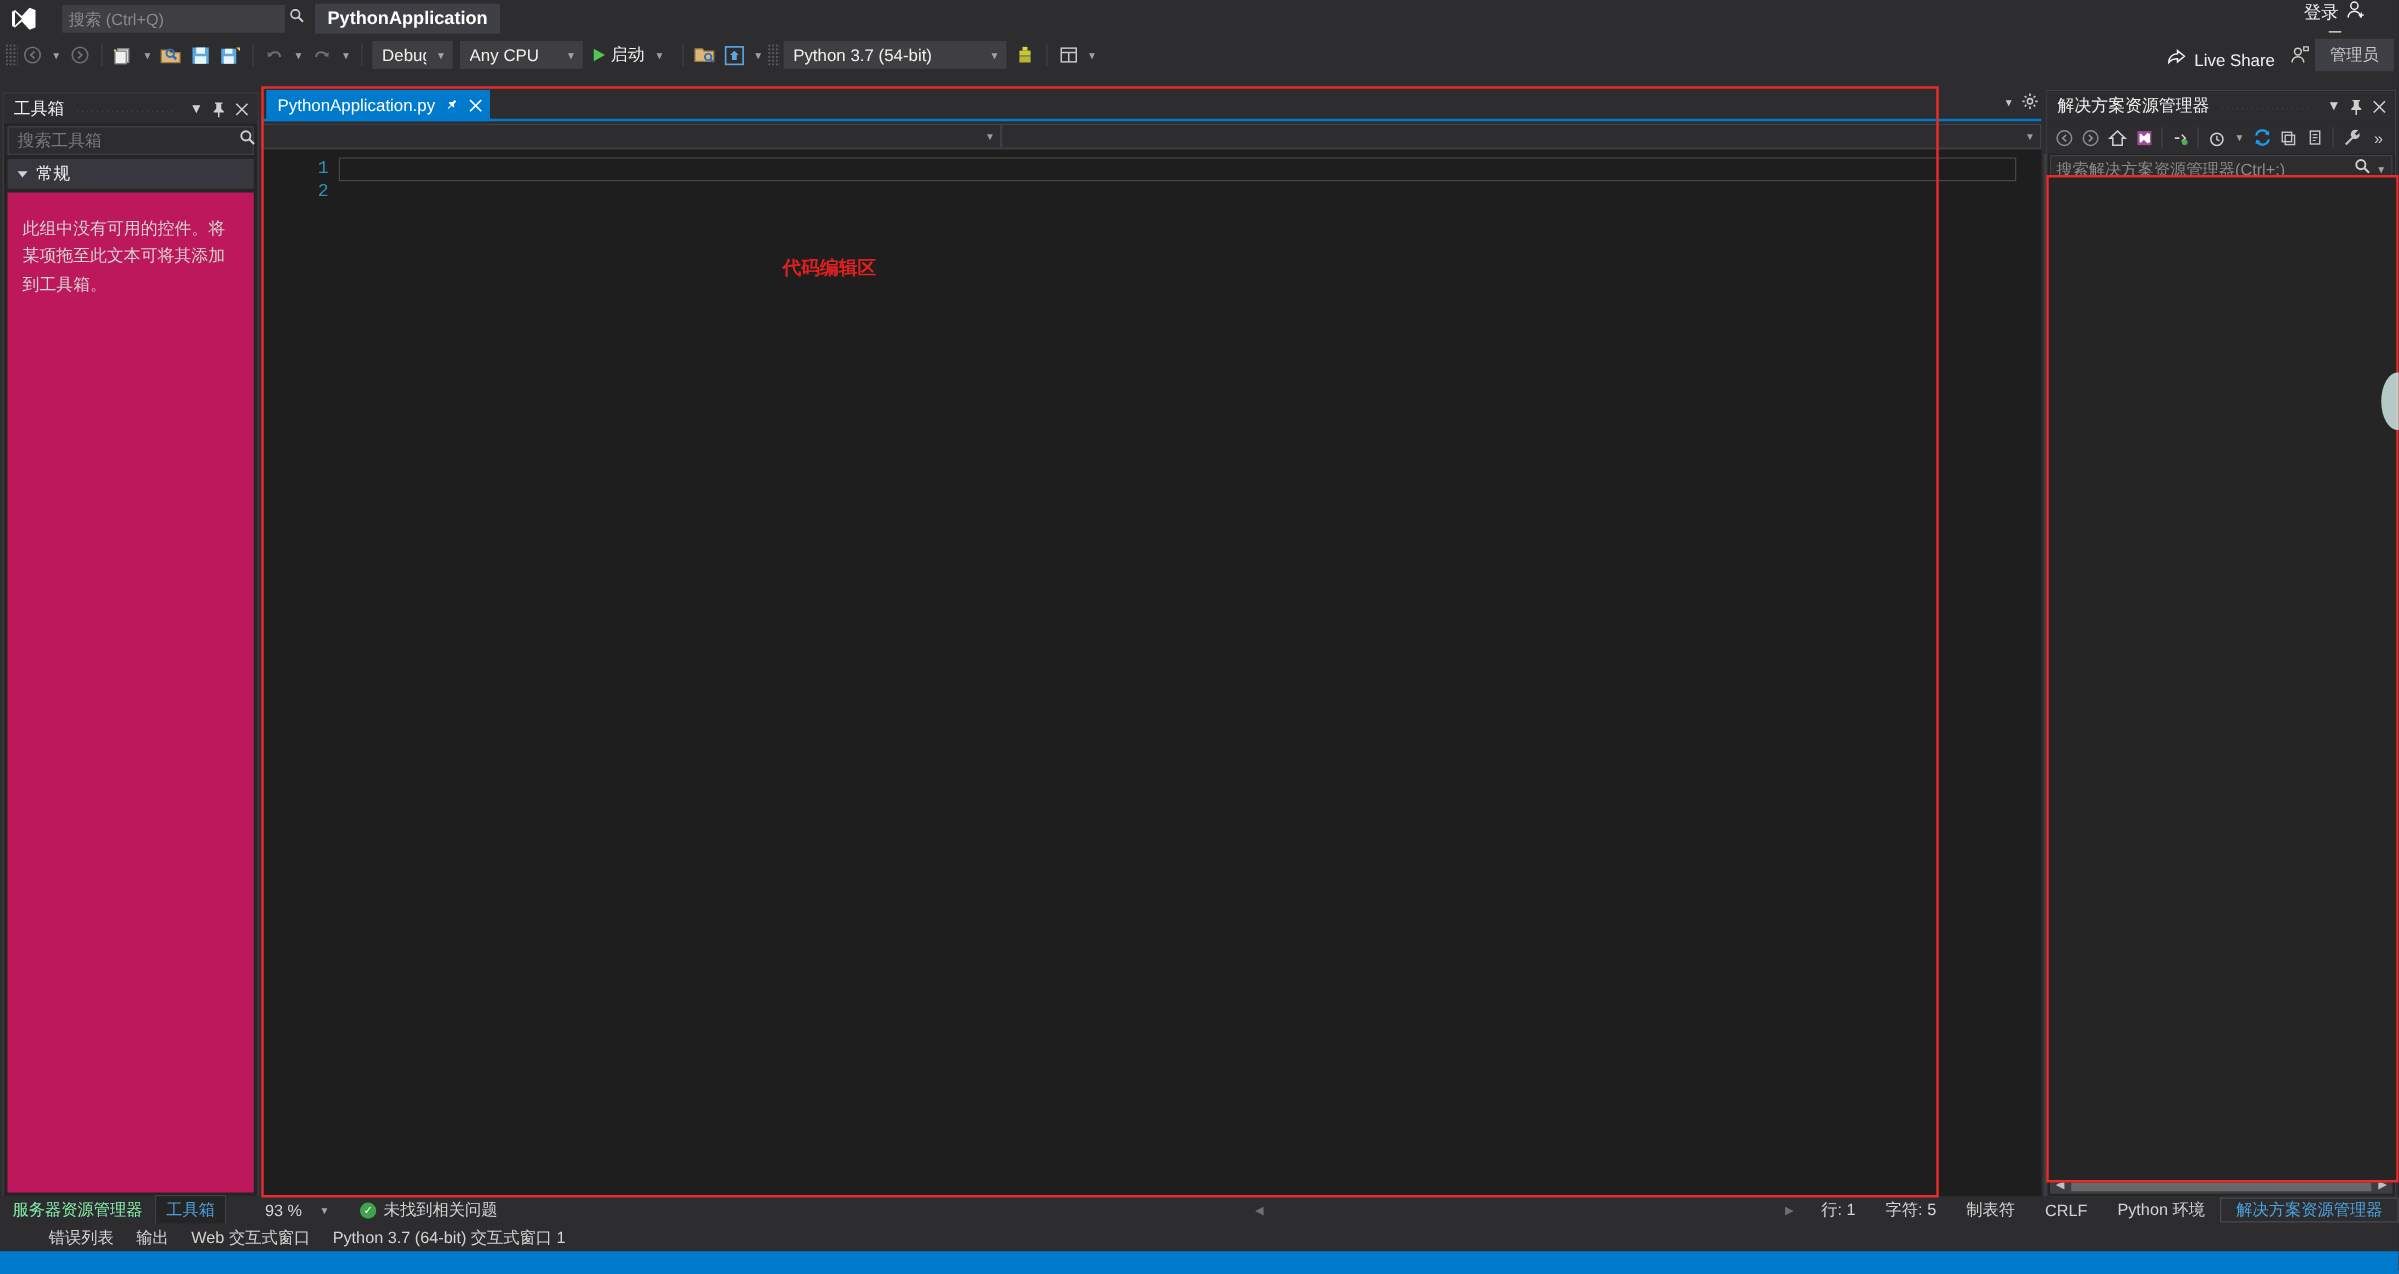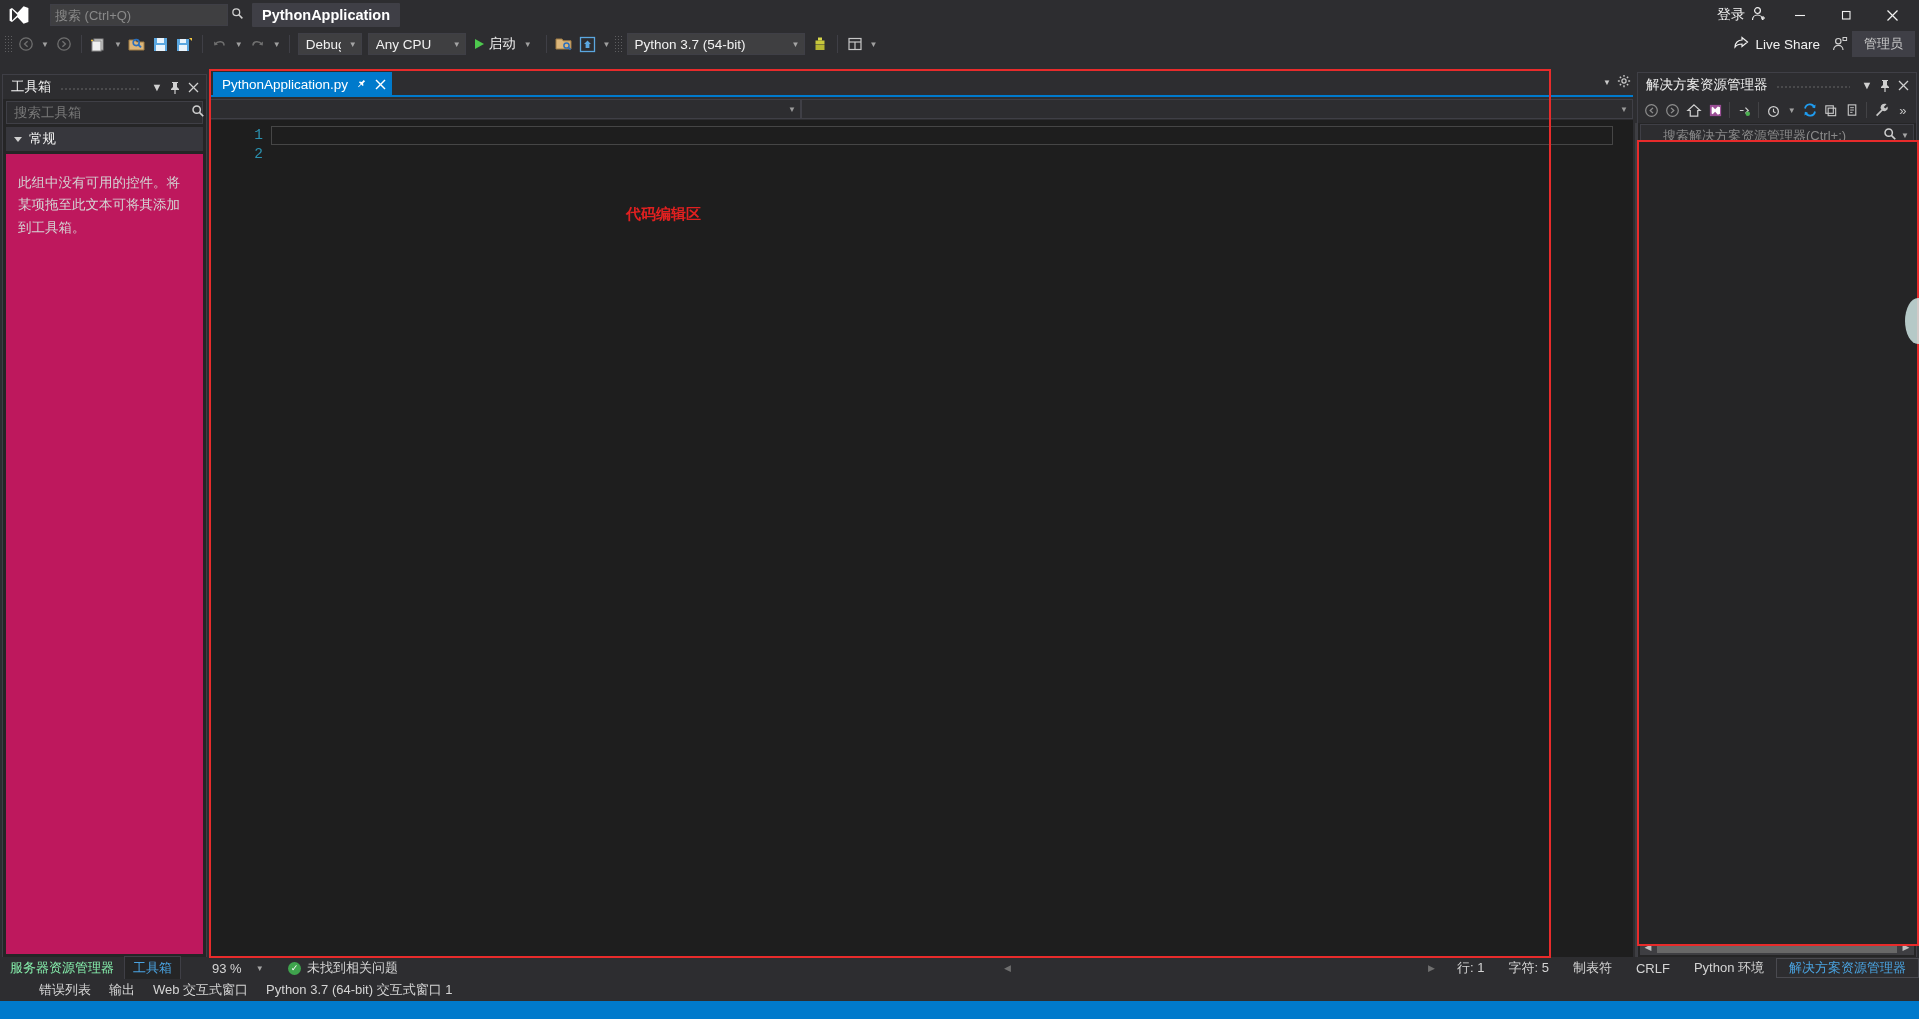--- a/index.html
+++ b/index.html
@@ -33,21 +33,21 @@
     font-size: 13px; font-family: inherit;
   }
   .qsearch input::placeholder { color: #8a8a8a; }
   .qsearch .mag { width: 16px; text-align: center; color: #c9c9c9; }
 
   .app-title-chip {
     margin-left: 24px; background: #3f3f46; padding: 4px 10px; font-size: 14.5px;
     font-weight: bold; color: #ffffff; border-radius: 1px;
   }
 
-  .tb-right { position: absolute; right: 4px; top: 0; height: 30px; display: flex; align-items: center; }
+  .tb-right { position: absolute; right: 16px; top: 0; height: 30px; display: flex; align-items: center; flex-direction: column; }
   .signin { display: flex; align-items: center; gap: 6px; font-size: 14px; color: #f1f1f1; padding: 0 10px; height: 30px; }
   .wbtn { width: 46px; height: 30px; display: flex; align-items: center; justify-content: center; color: #f1f1f1; font-size: 14px; }
 
   
   .toolbar {
     position: absolute; left: 0; top: 30px; width: 1919px; height: 28px;
     background: #2d2d30; display: flex; align-items: center; padding-left: 4px;
   }
   .grip { width: 10px; height: 18px; opacity: .45;
     background-image: radial-gradient(circle, #9a9a9a 0.7px, transparent 0.8px);
@@ -60,21 +60,21 @@
   .combo {
     height: 22px; background: #3f3f41; border: 1px solid #3f3f46; display: flex;
     align-items: center; justify-content: space-between; padding: 0 4px 0 7px;
     font-size: 13.5px; color: #f1f1f1; margin: 0 3px;
   }
   .combo .cv { white-space: nowrap; overflow: hidden; }
   .combo .cc { color: #a5a5a5; font-size: 8px; margin-left: 8px; }
   .run-btn { display: flex; align-items: center; gap: 5px; height: 24px; padding: 0 6px; font-size: 13.5px; color: #f1f1f1; }
   .tri { width: 0; height: 0; border-left: 9px solid #4ec94e; border-top: 5.5px solid transparent; border-bottom: 5.5px solid transparent; }
 
-  .liveshare { display: flex; align-items: center; gap: 6px; font-size: 13.5px; color: #f1f1f1; padding: 0 8px; height: 24px; }
+  .liveshare { display: flex; align-items: flex-end; gap: 6px; font-size: 13.5px; color: #f1f1f1; padding: 0 8px; height: 24px; }
   .admin-chip { background: #3f3f46; color: #c9c9c9; font-size: 13px; padding: 4px 12px; margin-right: 4px; }
 
   
   .toolbox {
     position: absolute; left: 2px; top: 74px; width: 205px; height: 884px;
     background: #252526; border: 1px solid #3f3f46;
     display: flex; flex-direction: column;
   }
   .pane-head {
     height: 24px; display: flex; align-items: center; padding: 0 4px 0 8px;
@@ -153,21 +153,21 @@
   
   .solexp {
     position: absolute; left: 1637px; top: 72px; width: 280px; height: 886px;
     background: #252526; border: 1px solid #3f3f46; display: flex; flex-direction: column;
   }
   .se-toolbar { height: 26px; background: #2d2d30; display: flex; align-items: center; padding: 0 3px; gap: 1px; }
   .se-ic { width: 22px; height: 22px; display: flex; align-items: center; justify-content: center; color: #c6c6c6; font-size: 13px; }
   .se-sep { width: 1px; height: 16px; background: #434346; margin: 0 3px; }
 
   .se-search { height: 23px; margin: 1px 2px 0 2px; background: #2d2d30; border: 1px solid #3f3f46;
-               display: flex; align-items: center; padding: 0 4px 0 22px; }
+               display: flex; align-items: center; padding: 0 4px 0 4px; }
   .se-search input { flex: 1; background: transparent; border: 0; outline: none; color: #cfcfcf; font-size: 13px; font-family: inherit; }
   .se-search input::placeholder { color: #8a8a8a; }
 
   .tree { flex: 1; padding-top: 4px; overflow: hidden; }
   .tnode { height: 20px; display: flex; align-items: center; font-size: 13.5px; color: #f1f1f1; white-space: nowrap; padding-right: 4px; }
   .tnode.sel { background: #3f3f46; }
   .tw { width: 14px; display: flex; align-items: center; justify-content: center; }
   .ticon { width: 18px; display: flex; align-items: center; justify-content: center; margin-right: 4px; }
   .annot-proj { color: #e02020; font-size: 14.5px; font-weight: bold; padding: 18px 0 0 28px; }
 

